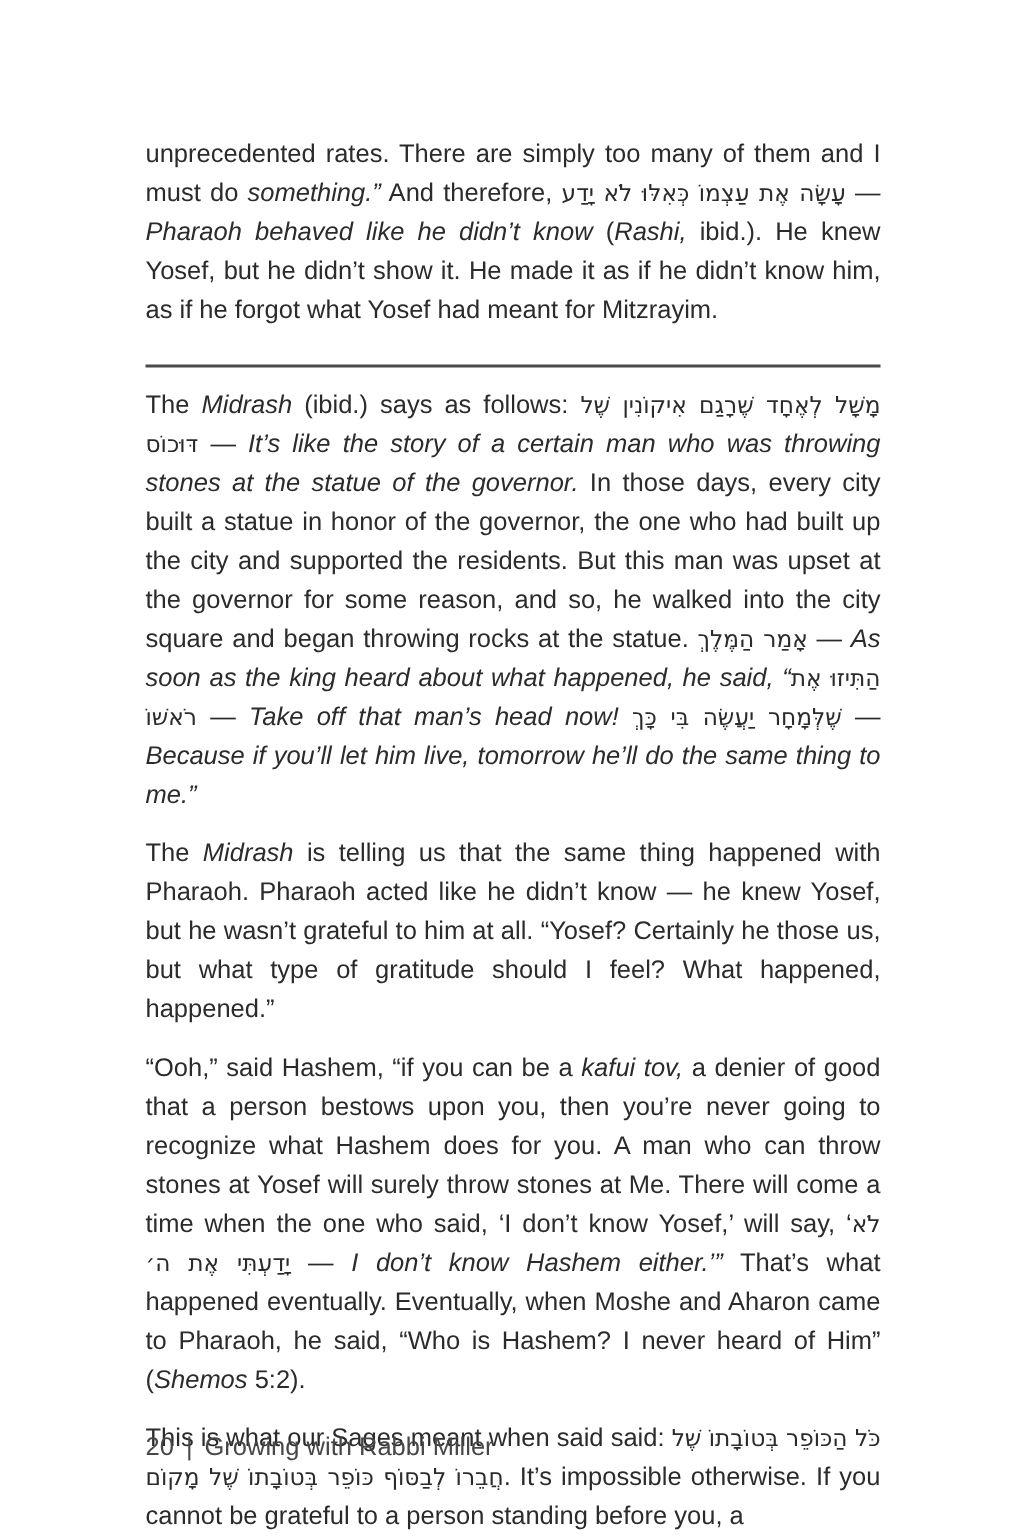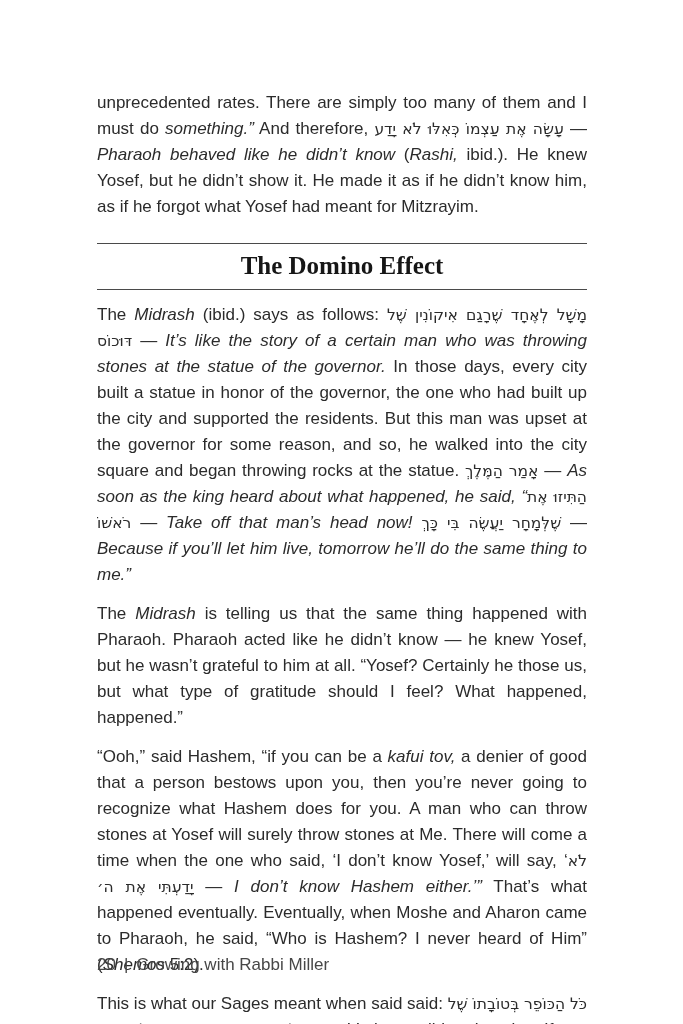--- a/index.html
+++ b/index.html
@@ -64,21 +64,20 @@
 
 <div class="page">
   <div class="content">
 
     <div>
         <p class="body-para"><span>unprecedented rates. There are simply too many of them and I must do </span><span class="it">something.”</span><span> And therefore, </span><span class="heb" dir="rtl">עָשָׂה אֶת עַצְמוֹ כְּאִלּוּ לֹא יָדַע</span><span> — </span><span class="it">Pharaoh behaved like he didn’t know</span><span> (</span><span class="it">Rashi,</span><span> ibid.). He knew Yosef, but he didn’t show it. He made it as if he didn’t know him, as if he forgot what Yosef had meant for Mitzrayim.</span></p>
       </div>
 
     <div class="heading-block">
       <hr class="rule">
-      <div class="heading">The Domino Effect</div>
       <hr class="rule">
     </div>
 
     <div>
         <p class="body-para"><span>The </span><span class="it">Midrash</span><span> (ibid.) says as follows: </span><span class="heb" dir="rtl">מָשָׁל לְאֶחָד שֶׁרָגַם אִיקוֹנִין שֶׁל דּוּכוֹס</span><span> — </span><span class="it">It’s like the story of a certain man who was throwing stones at the statue of the governor.</span><span> In those days, every city built a statue in honor of the governor, the one who had built up the city and supported the residents. But this man was upset at the governor for some reason, and so, he walked into the city square and began throwing rocks at the statue. </span><span class="heb" dir="rtl">אָמַר הַמֶּלֶךְ</span><span> — </span><span class="it">As soon as the king heard about what happened, he said, “</span><span class="heb" dir="rtl">הַתִּיזוּ אֶת רֹאשׁוֹ</span><span> — </span><span class="it">Take off that man’s head now! </span><span class="heb" dir="rtl">שֶׁלְּמָחָר יַעֲשֶׂה בִּי כָּךְ</span><span> — </span><span class="it">Because if you’ll let him live, tomorrow he’ll do the same thing to me.”</span></p>
         <p class="body-para"><span>The </span><span class="it">Midrash</span><span> is telling us that the same thing happened with Pharaoh. Pharaoh acted like he didn’t know — he knew Yosef, but he wasn’t grateful to him at all. “Yosef? Certainly he those us, but what type of gratitude should I feel? What happened, happened.”</span></p>
         <p class="body-para"><span>“Ooh,” said Hashem, “if you can be a </span><span class="it">kafui tov,</span><span> a denier of good that a person bestows upon you, then you’re never going to recognize what Hashem does for you. A man who can throw stones at Yosef will surely throw stones at Me. There will come a time when the one who said, ‘I don’t know Yosef,’ will say, ‘</span><span class="heb" dir="rtl">לֹא יָדַעְתִּי אֶת ה׳</span><span> — </span><span class="it">I don’t know Hashem either.’”</span><span> That’s what happened eventually. Eventually, when Moshe and Aharon came to Pharaoh, he said, “Who is Hashem? I never heard of Him” (</span><span class="it">Shemos</span><span> 5:2).</span></p>
         <p class="body-para"><span>This is what our Sages meant when said said: </span><span class="heb" dir="rtl">כֹּל הַכּוֹפֵר בְּטוֹבָתוֹ שֶׁל חֲבֵרוֹ לְבַסּוֹף כּוֹפֵר בְּטוֹבָתוֹ שֶׁל מָקוֹם</span><span>. It’s impossible otherwise. If you cannot be grateful to a person standing before you, a </span></p>
       </div>
 

